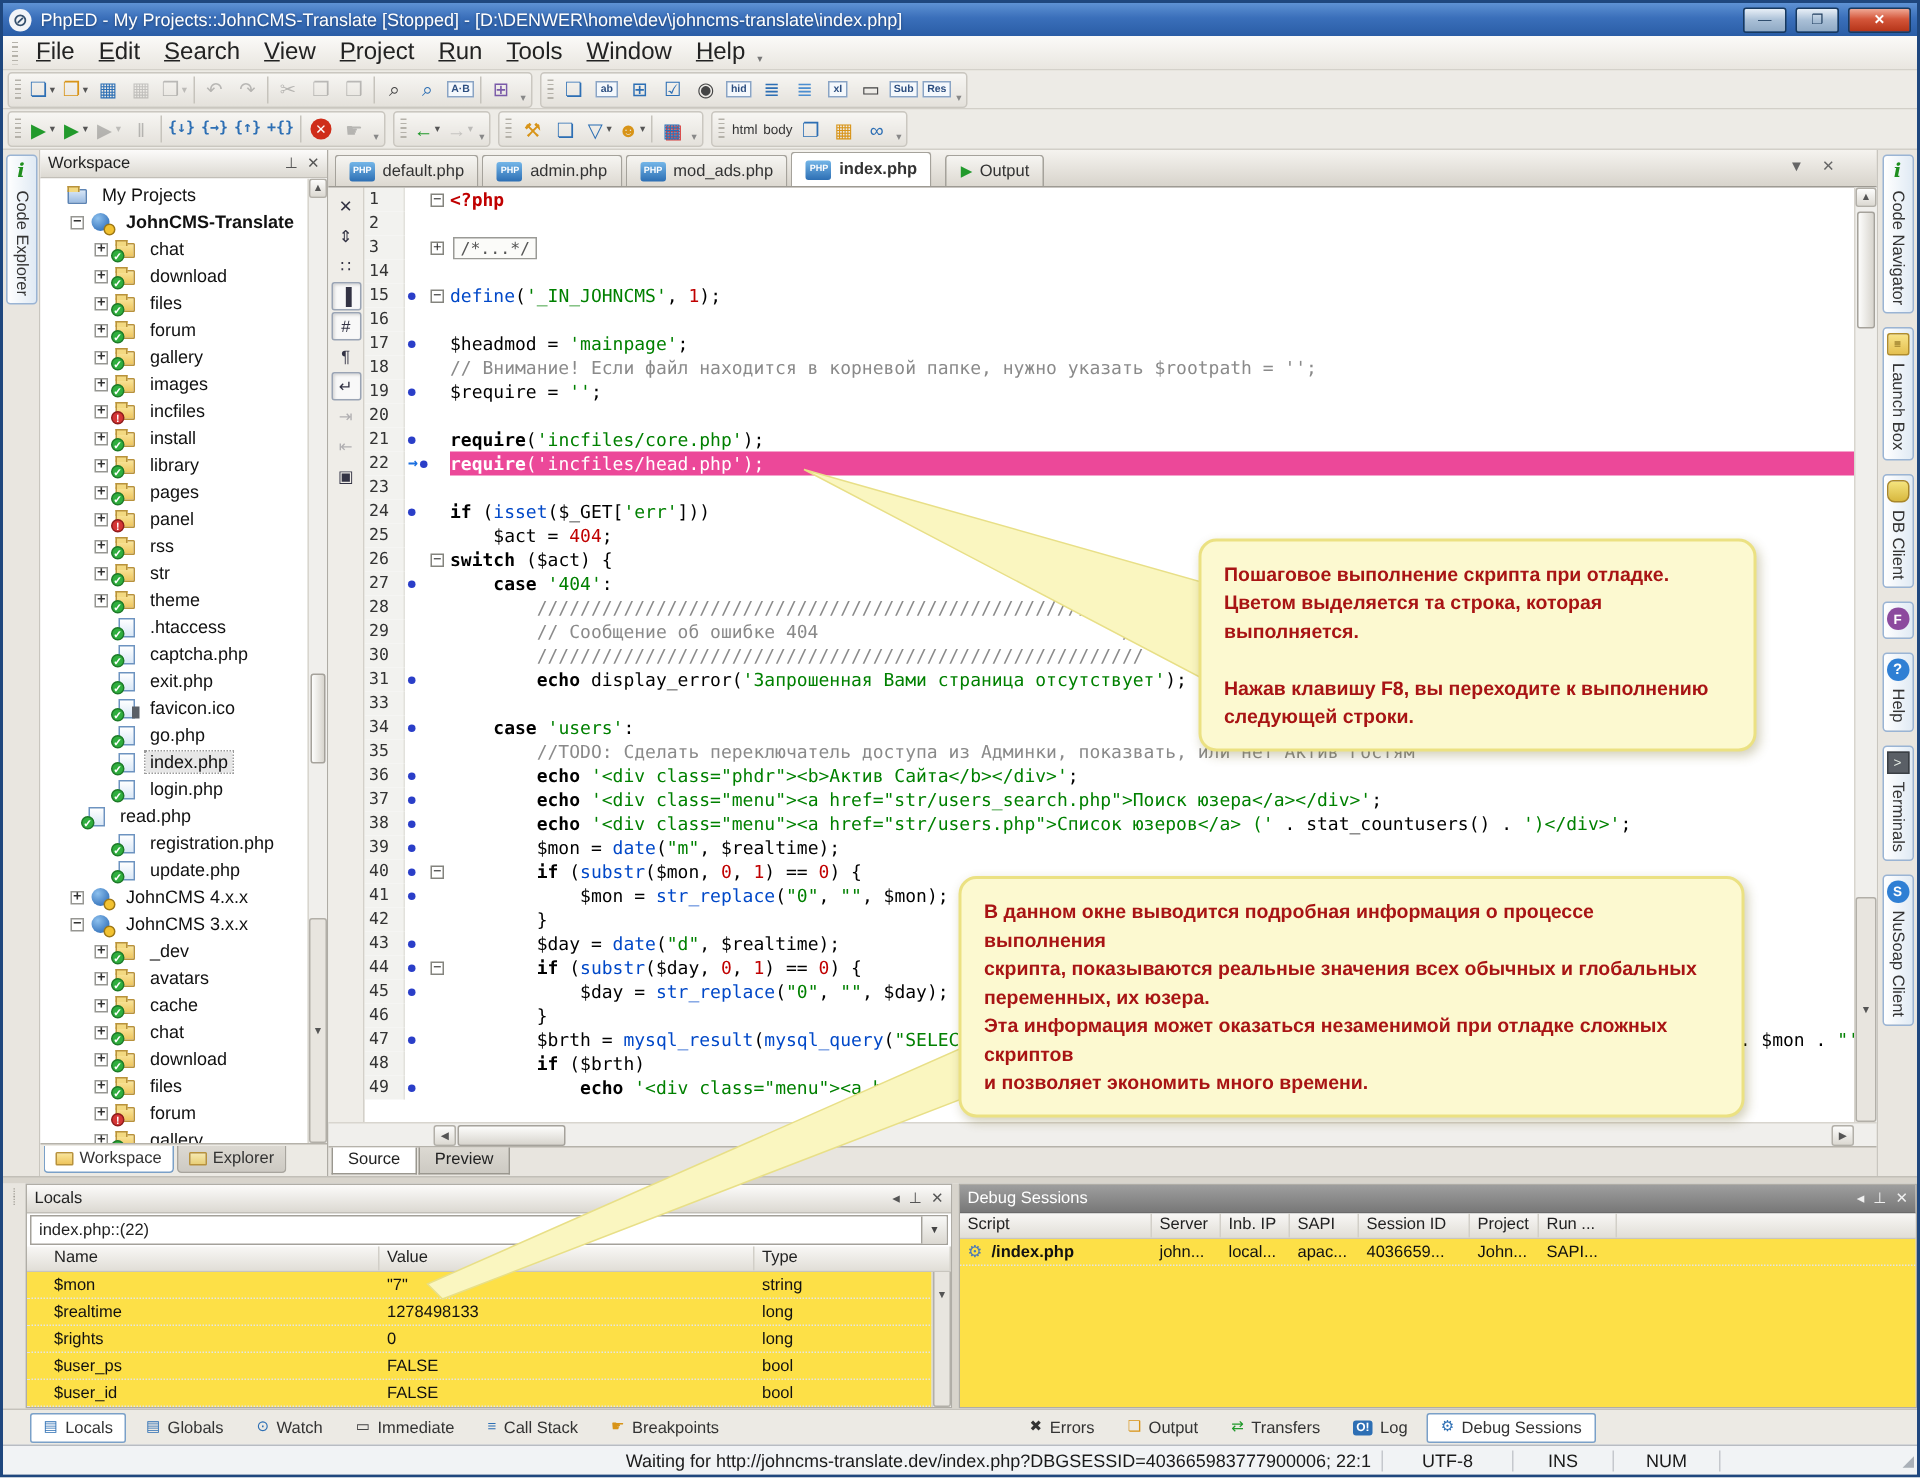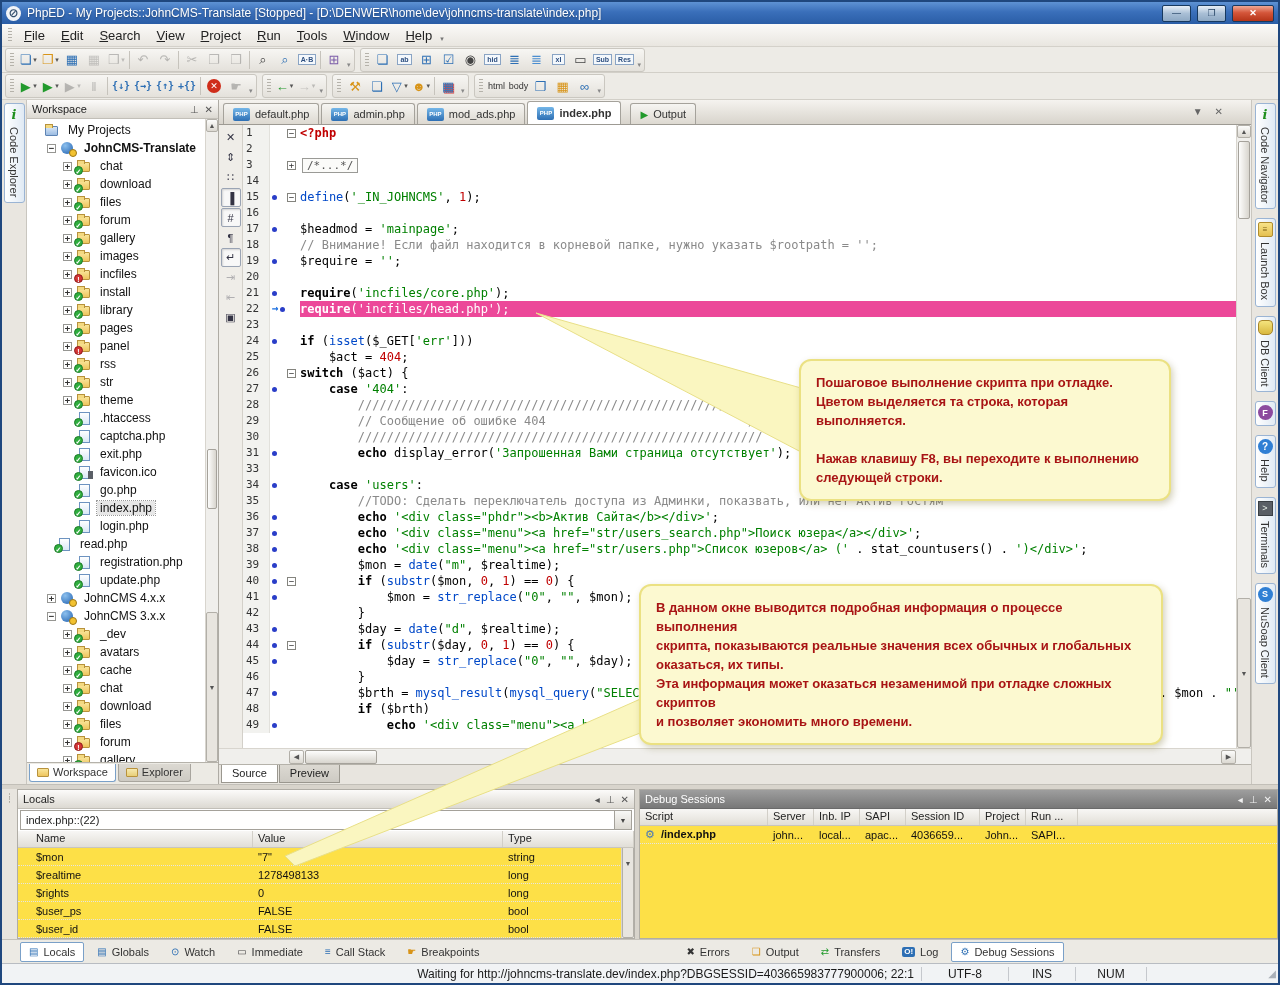--- a/index.html
+++ b/index.html
@@ -11,21 +11,21 @@
     background:linear-gradient(180deg,#5e92d4 0%,#3a6fba 45%,#2a5da6 100%);color:#fff;font-size:12px}
   .logo{width:15px;height:15px;border-radius:50%;background:#f2f4f8;color:#35506e;font:bold 12px/14px "DejaVu Sans",sans-serif;text-align:center;flex:none}
   .title-text{flex:1;white-space:nowrap;overflow:hidden;text-shadow:0 1px 2px rgba(0,0,0,.4)}
   .wbtn{width:29px;height:17px;flex:none;border:1px solid #17395f;border-radius:2px;display:flex;align-items:center;justify-content:center;
     font-size:9px;color:#1c3a5c;background:linear-gradient(#e8eff7,#a9bfd6 50%,#8fa9c4)}
   .wbtn.close{width:42px;background:linear-gradient(#f0a894,#d4563a 45%,#b53418);color:#fff;font-weight:bold}
   
   .menubar{height:23px;flex:none;display:flex;align-items:center;background:linear-gradient(#fbfaf8,#e9e6e0);
     border-bottom:1px solid #d4d1ca;padding-left:2px}
   .mgrip{width:4px;height:15px;margin:0 4px;background:repeating-linear-gradient(#b5b2aa 0 1px,transparent 1px 3px)}
-  .menu-item{display:inline-block;padding:3px 8px;font-size:13px;color:#222}
+  .menu-item{display:inline-block;padding:3px 8px;font-size:16px;color:#222}
   .menu-item::first-letter{text-decoration:underline}
   .menu-over{font-size:7px;color:#777;align-self:flex-end;padding-bottom:3px}
   
   .tbrow{flex:none;display:flex;align-items:center;gap:5px;background:#edebe6;border-bottom:1px solid #d2cfc8;padding:1px 3px}
   .tbrow.r1{height:26px}.tbrow.r2{height:27px}
   .tb-group{display:flex;align-items:center;height:24px;padding:0 3px;background:linear-gradient(#f7f6f3,#e4e1db);
     border:1px solid #cac7c0;border-radius:3px}
   .grip{width:4px;height:14px;margin:0 3px 0 1px;background:repeating-linear-gradient(#b5b2aa 0 1px,transparent 1px 3px)}
   .tb-btn{min-width:22px;height:21px;display:flex;align-items:center;justify-content:center;border-radius:2px;padding:0 1px}
   .tb-btn.dis{opacity:.32;filter:grayscale(1)}
@@ -1255,18 +1255,18 @@
   <div class="callout" id="callout-1">
       <div class="cl-line">Пошаговое выполнение скрипта при отладке.</div>
       <div class="cl-line">Цветом выделяется та строка,  которая выполняется.</div>
       <div class="cl-line blank"></div>
       <div class="cl-line">Нажав клавишу F8, вы переходите к выполнению</div>
       <div class="cl-line">следующей строки.</div>
     </div>
   <div class="callout" id="callout-2">
       <div class="cl-line">В данном окне выводится подробная информация о процессе выполнения</div>
       <div class="cl-line">скрипта, показываются реальные значения всех обычных и глобальных</div>
-      <div class="cl-line">оказаться, их типы.</div>
+      <div class="cl-line">переменных, их юзера.</div>
       <div class="cl-line">Эта информация может оказаться незаменимой при отладке сложных скриптов</div>
       <div class="cl-line">и позволяет экономить много времени.</div>
     </div>
 
 </div>
 
 </body></html>

